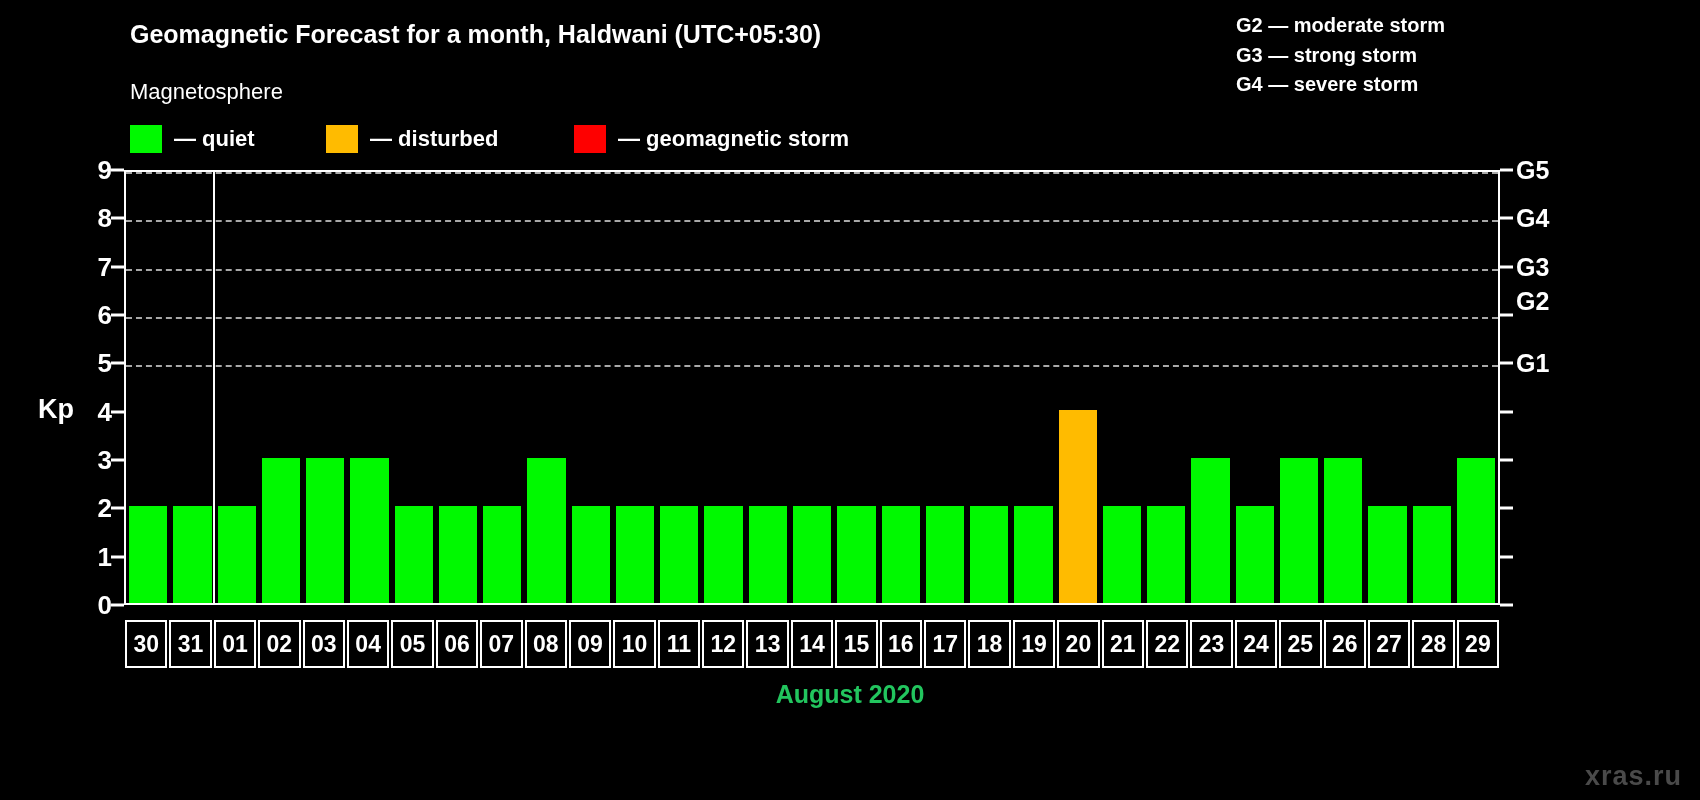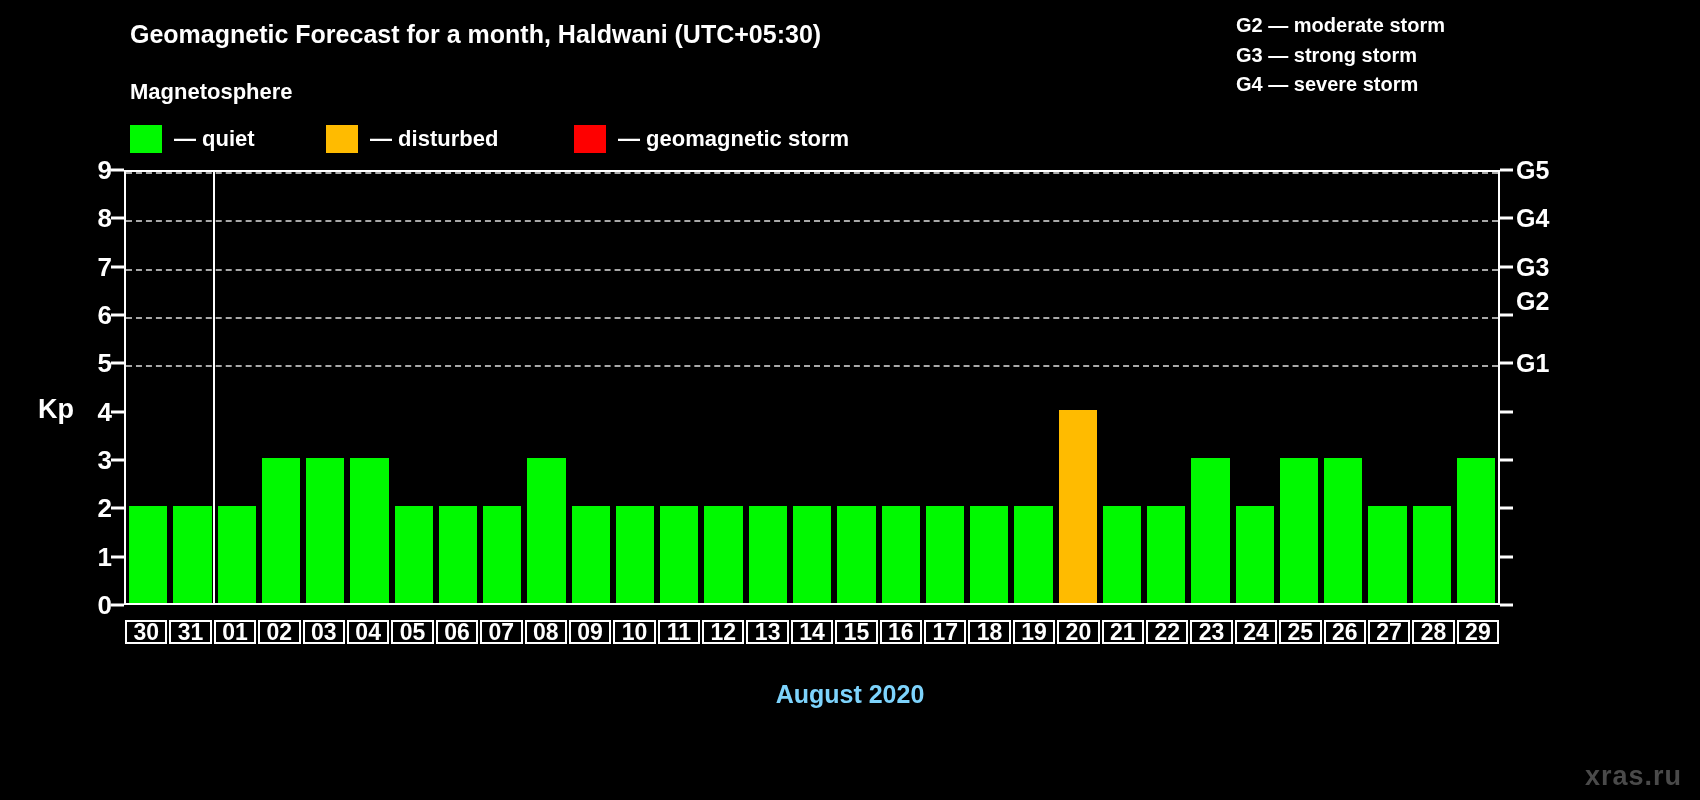--- a/index.html
+++ b/index.html
@@ -9,21 +9,21 @@
   }
   #stage{position:absolute;inset:0;}
 
   
   .title{
     position:absolute;left:130px;top:20px;
     font-size:25px;font-weight:bold;color:#fff;white-space:nowrap;letter-spacing:0px;
   }
   .subtitle{
     position:absolute;left:130px;top:79px;
-    font-size:22px;font-weight:bold;color:#fff;white-space:nowrap;
+    font-size:22px;font-weight:normal;color:#fff;white-space:nowrap;
   }
 
   
   .mag-legend{position:absolute;left:130px;top:124px;display:flex;align-items:center;}
   .mag-item{display:flex;align-items:center;white-space:nowrap;}
   .mag-swatch{width:32px;height:28px;display:inline-block;}
   .mag-text{font-size:22px;font-weight:bold;color:#fff;margin-left:12px;}
 
   
   .g-legend{position:absolute;left:1236px;top:11px;}
@@ -57,30 +57,30 @@
   .kp-label{
     position:absolute;left:38px;top:394px;font-size:27px;font-weight:bold;color:#fff;
   }
   .g-right-label{
     position:absolute;left:1516px;font-size:25px;font-weight:bold;color:#fff;
     transform:translateY(-50%);
   }
 
   
   #date-axis{
-    position:absolute;left:124px;top:620px;width:1376px;height:24px;display:flex;
+    position:absolute;left:124px;top:620px;width:1376px;height:48px;display:flex;
   }
   .date-cell{
     flex:1 1 0;margin:0 1px;border:2px solid #ffffff;box-sizing:border-box;
     display:flex;align-items:center;justify-content:center;
     font-size:23px;font-weight:bold;color:#fff;background:#000;
   }
   .month-label{
     position:absolute;left:0;right:0;top:680px;text-align:center;
-    font-size:25px;font-weight:bold;color:#7dd3fc;
+    font-size:25px;font-weight:bold;color:#22c55e;
   }
   .watermark{
     position:absolute;right:18px;bottom:8px;
     font-size:27px;font-weight:bold;color:#4a4a4a;letter-spacing:1px;
   }
 </style>
 </head>
 <body>
 
 <div id="stage">

